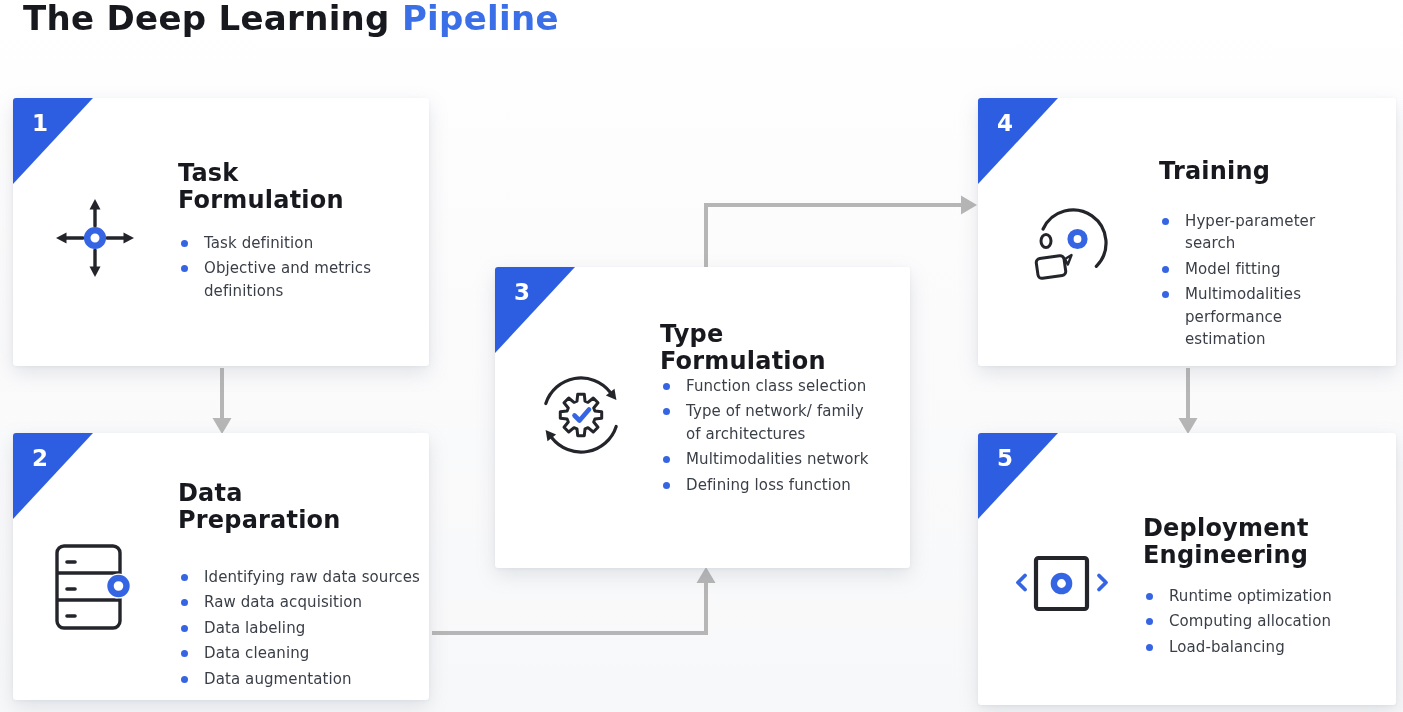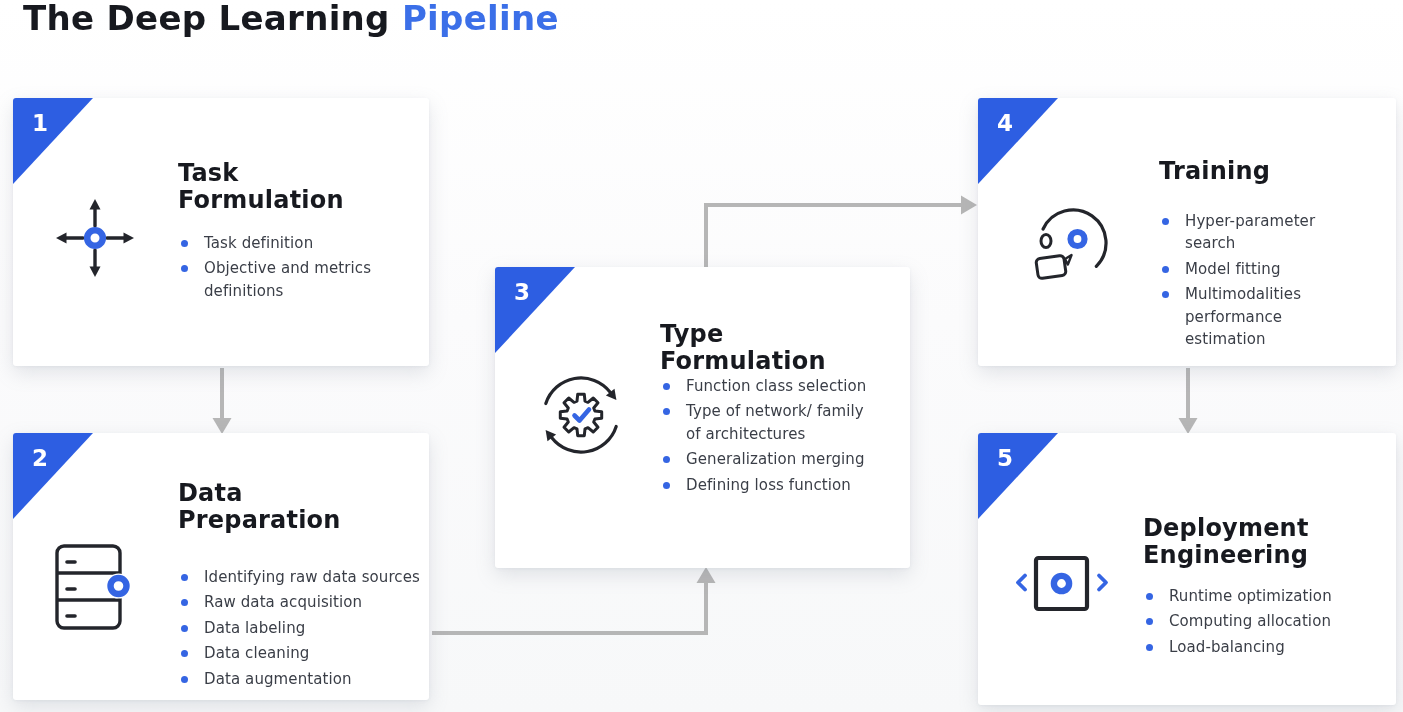--- a/index.html
+++ b/index.html
@@ -156,21 +156,21 @@
       <polygon class="ink-fill" points="545.6,429.9 547.5,441.2 556.1,434.4"></polygon>
       <path class="ink-stroke white-fill" transform="translate(581,415)" stroke-width="3" stroke-linejoin="round" d="M13.9 -4 L20.7 -3.3 L20.7 3.3 L13.9 4 L12.7 7 L17 12.3 L12.3 17 L7 12.7 L4 13.9 L3.3 20.7 L-3.3 20.7 L-4 13.9 L-7 12.7 L-12.3 17 L-17 12.3 L-12.7 7 L-13.9 4 L-20.7 3.3 L-20.7 -3.3 L-13.9 -4 L-12.7 -7 L-17 -12.3 L-12.3 -17 L-7 -12.7 L-4 -13.9 L-3.3 -20.7 L3.3 -20.7 L4 -13.9 L7 -12.7 L12.3 -17 L17 -12.3 L12.7 -7 Z"></path>
       <path class="accent-stroke" fill="none" d="M574.5 415.5 L579.5 420.5 L589 409.5" stroke-width="4.6" stroke-linecap="round" stroke-linejoin="round"></path>
     </svg>
     <div class="card-content" style="top:54px;">
       <h2 class="card-title">Type
 Formulation</h2>
       <ul class="bullets" style="width:215px;">
           <li>Function class selection</li>
           <li>Type of network/ family of architectures</li>
-          <li>Generalization merging</li>
+          <li>Multimodalities network</li>
           <li>Defining loss function</li>
         </ul>
     </div>
   </div>
 
   <div class="card" style="left:978px;top:98px;width:418px;height:268px;">
     <div class="corner">
         <span class="num">4</span>
       </div>
     <svg class="icon-box" style="left:44px;top:94px;" width="100" height="100" viewBox="1022 192 100 100">

